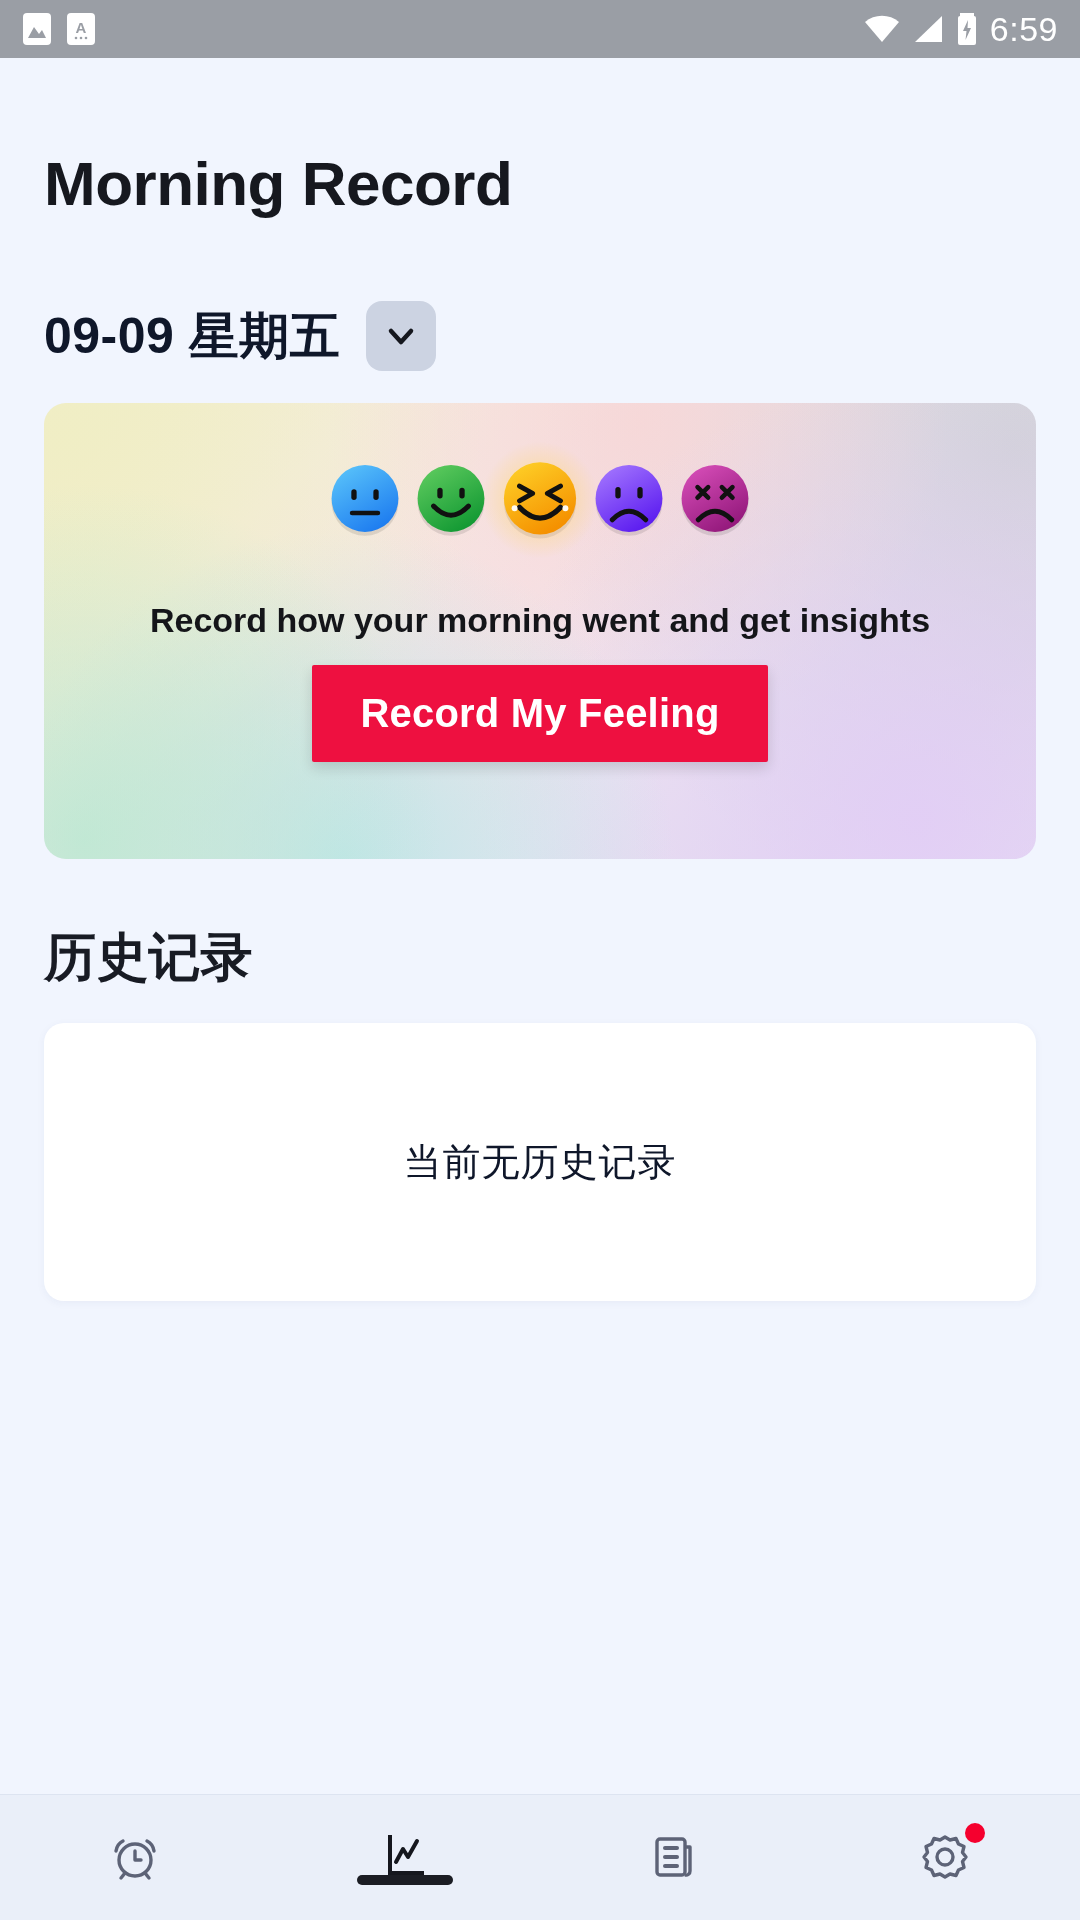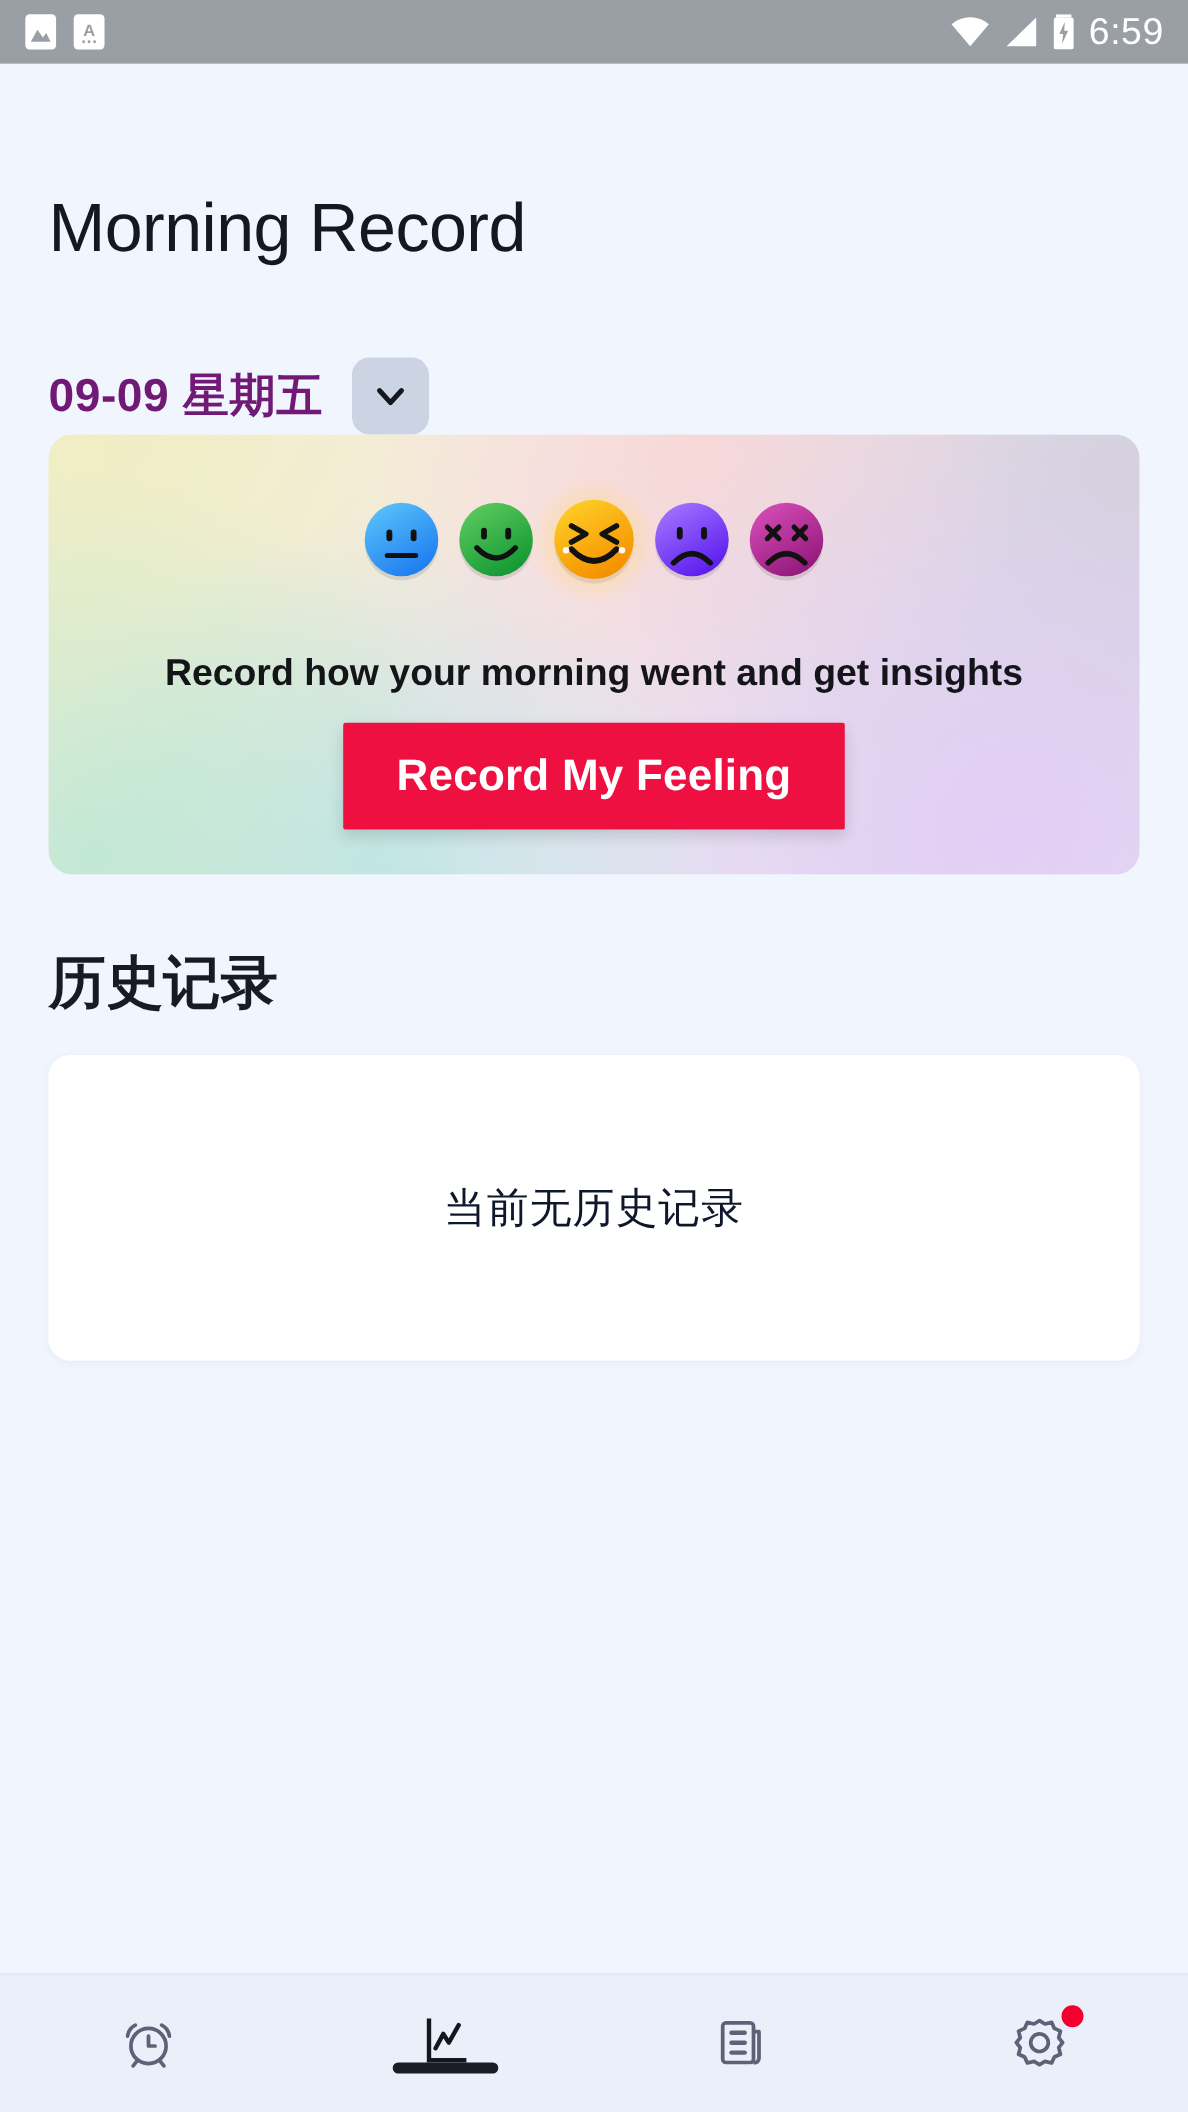--- a/index.html
+++ b/index.html
@@ -19,40 +19,40 @@
   }
   .sb-left { display:flex; align-items:center; gap:14px; }
   .sb-right { display:flex; align-items:center; gap:12px;justify-content:space-between; }
   .sb-time { font-size:34px; font-weight:400; letter-spacing:0.5px; line-height:1; }
   .sb-ico { display:block; }
 
   
   .content { flex:1 1 auto; background:#f1f5fe; padding:0 44px; position:relative; }
 
   .page-title {
-    font-size:62px; font-weight:400; color:#16181f;
-    letter-spacing:-0.5px; margin-top:114px;
+    font-size:62px; font-weight:700; color:#16181f;
+    letter-spacing:-0.5px; margin-top:90px;
   }
 
   .date-row { display:flex; align-items:center; gap:26px; margin-top:82px; }
-  .date-text { font-size:42px; font-weight:700; color:#701a75; letter-spacing:0.5px; }
+  .date-text { font-size:50px; font-weight:700; color:#0f172a; letter-spacing:0.5px; }
   .date-chip {
     width:70px; height:70px; border-radius:16px; background:#ccd3e2;
     display:flex; align-items:center; justify-content:center;
   }
 
   .section-title {
     font-size:38px; font-weight:700; color:#181b24;
     margin-top:78px; letter-spacing:0.2px;
   }
   .section-title.cn { font-size:52px; margin-top:64px; }
 
   
   .feel-card {
-    position:relative; height:400px; border-radius:22px;
+    position:relative; margin-top:32px; height:456px; border-radius:22px;
     overflow:hidden;
     background:
       radial-gradient(circle at 4% 96%, rgba(186,232,210,0.85) 0%, rgba(186,232,210,0) 34%),
       radial-gradient(circle at 30% 100%, rgba(176,230,232,0.75) 0%, rgba(176,230,232,0) 40%),
       radial-gradient(circle at 88% 92%, rgba(226,205,246,0.9) 0%, rgba(226,205,246,0) 46%),
       radial-gradient(circle at 60% 4%, rgba(248,214,214,0.8) 0%, rgba(248,214,214,0) 42%),
       radial-gradient(circle at 98% 10%, rgba(206,206,214,0.85) 0%, rgba(206,206,214,0) 45%),
       radial-gradient(circle at 2% 6%, rgba(240,238,196,0.9) 0%, rgba(240,238,196,0) 40%),
       linear-gradient(135deg,#f0eec8 0%,#f4ecdd 22%,#f6e3e6 45%,#ece6ef 65%,#e4ddef 85%,#e9e2f4 100%);
   }

